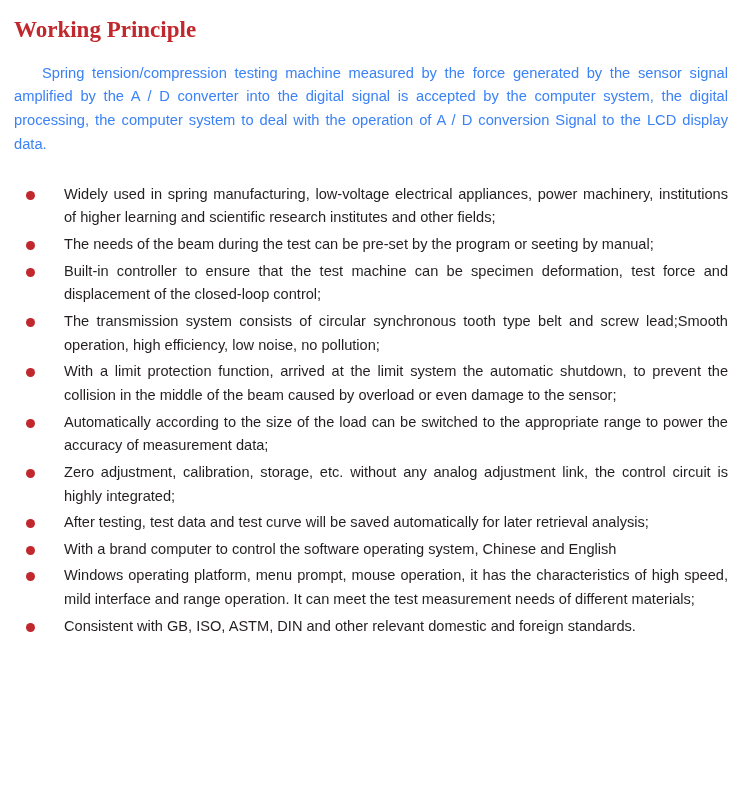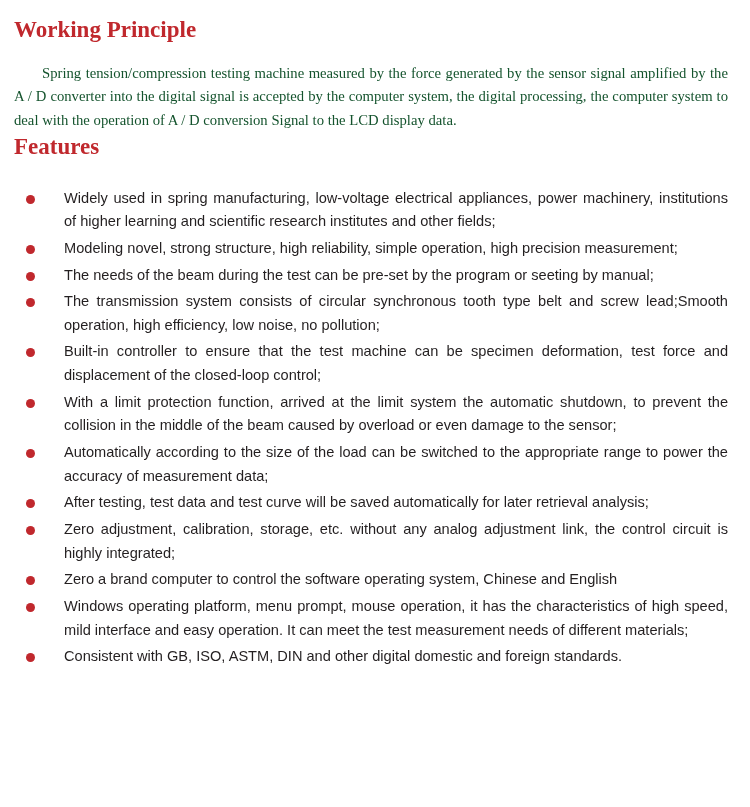--- a/index.html
+++ b/index.html
@@ -34,27 +34,26 @@
     margin-top: 6px;
     margin-bottom: 0;
   }
   .title-features {
     margin-top: 57px;
     margin-bottom: 0;
   }
   p.body-text {
     font-size: 14.7px;
     line-height: 1.62;
-    color: #14532d;
+    color: #3b82f6;
     margin: 18px 0 0 0;
     text-align: justify;
     text-justify: inter-word;
     text-indent: 28px;
     padding-right: 2px;
-    font-family: Liberation Serif, serif;
   }
   ul.feature-list {
     list-style: none;
     margin: 26px 0 0 0;
     padding: 0;
   }
   ul.feature-list li {
     position: relative;
     padding-left: 50px;
     margin-bottom: 3px;
@@ -80,66 +79,61 @@
 </style>
 </head>
 <body>
 
 <div class="page">
 
   <h2 class="section-title title-principle">Working Principle</h2>
 
   <p class="body-text">Spring tension/compression testing machine measured by the force generated by the sensor signal amplified by the A / D converter into the digital signal is accepted by the computer system, the digital processing, the computer system to deal with the operation of A / D conversion Signal to the LCD display data.</p>
 
-  <h2 class="section-title title-features">Features</h2>
 
   <ul class="feature-list" id="features-list">
       <li>
         <span class="bullet"></span>
         <span class="text">Widely used in spring manufacturing, low-voltage electrical appliances, power machinery, institutions of higher learning and scientific research institutes and other fields;</span>
       </li>
       <li>
         <span class="bullet"></span>
-        <span class="text">Modeling novel, strong structure, high reliability, simple operation, high precision measurement;</span>
-      </li>
-      <li>
-        <span class="bullet"></span>
         <span class="text">The needs of the beam during the test can be pre-set by the program or seeting by manual;</span>
       </li>
       <li>
         <span class="bullet"></span>
-        <span class="text">The transmission system consists of circular synchronous tooth type belt and screw lead;Smooth operation, high efficiency, low noise, no pollution;</span>
+        <span class="text">Built-in controller to ensure that the test machine can be specimen deformation, test force and displacement of the closed-loop control;</span>
       </li>
       <li>
         <span class="bullet"></span>
-        <span class="text">Built-in controller to ensure that the test machine can be specimen deformation, test force and displacement of the closed-loop control;</span>
+        <span class="text">The transmission system consists of circular synchronous tooth type belt and screw lead;Smooth operation, high efficiency, low noise, no pollution;</span>
       </li>
       <li>
         <span class="bullet"></span>
         <span class="text">With a limit protection function, arrived at the limit system the automatic shutdown, to prevent the collision in the middle of the beam caused by overload or even damage to the sensor;</span>
       </li>
       <li>
         <span class="bullet"></span>
         <span class="text">Automatically according to the size of the load can be switched to the appropriate range to power the accuracy of measurement data;</span>
       </li>
       <li>
         <span class="bullet"></span>
+        <span class="text">Zero adjustment, calibration, storage, etc. without any analog adjustment link, the control circuit is highly integrated;</span>
+      </li>
+      <li>
+        <span class="bullet"></span>
         <span class="text">After testing, test data and test curve will be saved automatically for later retrieval analysis;</span>
       </li>
       <li>
         <span class="bullet"></span>
-        <span class="text">Zero adjustment, calibration, storage, etc. without any analog adjustment link, the control circuit is highly integrated;</span>
+        <span class="text">With a brand computer to control the software operating system, Chinese and English</span>
       </li>
       <li>
         <span class="bullet"></span>
-        <span class="text">Zero a brand computer to control the software operating system, Chinese and English</span>
+        <span class="text">Windows operating platform, menu prompt, mouse operation, it has the characteristics of high speed, mild interface and range operation. It can meet the test measurement needs of different materials;</span>
       </li>
       <li>
         <span class="bullet"></span>
-        <span class="text">Windows operating platform, menu prompt, mouse operation, it has the characteristics of high speed, mild interface and easy operation. It can meet the test measurement needs of different materials;</span>
-      </li>
-      <li>
-        <span class="bullet"></span>
-        <span class="text">Consistent with GB, ISO, ASTM, DIN and other digital domestic and foreign standards.</span>
+        <span class="text">Consistent with GB, ISO, ASTM, DIN and other relevant domestic and foreign standards.</span>
       </li>
     </ul>
 
 </div>
 
 </body></html>

